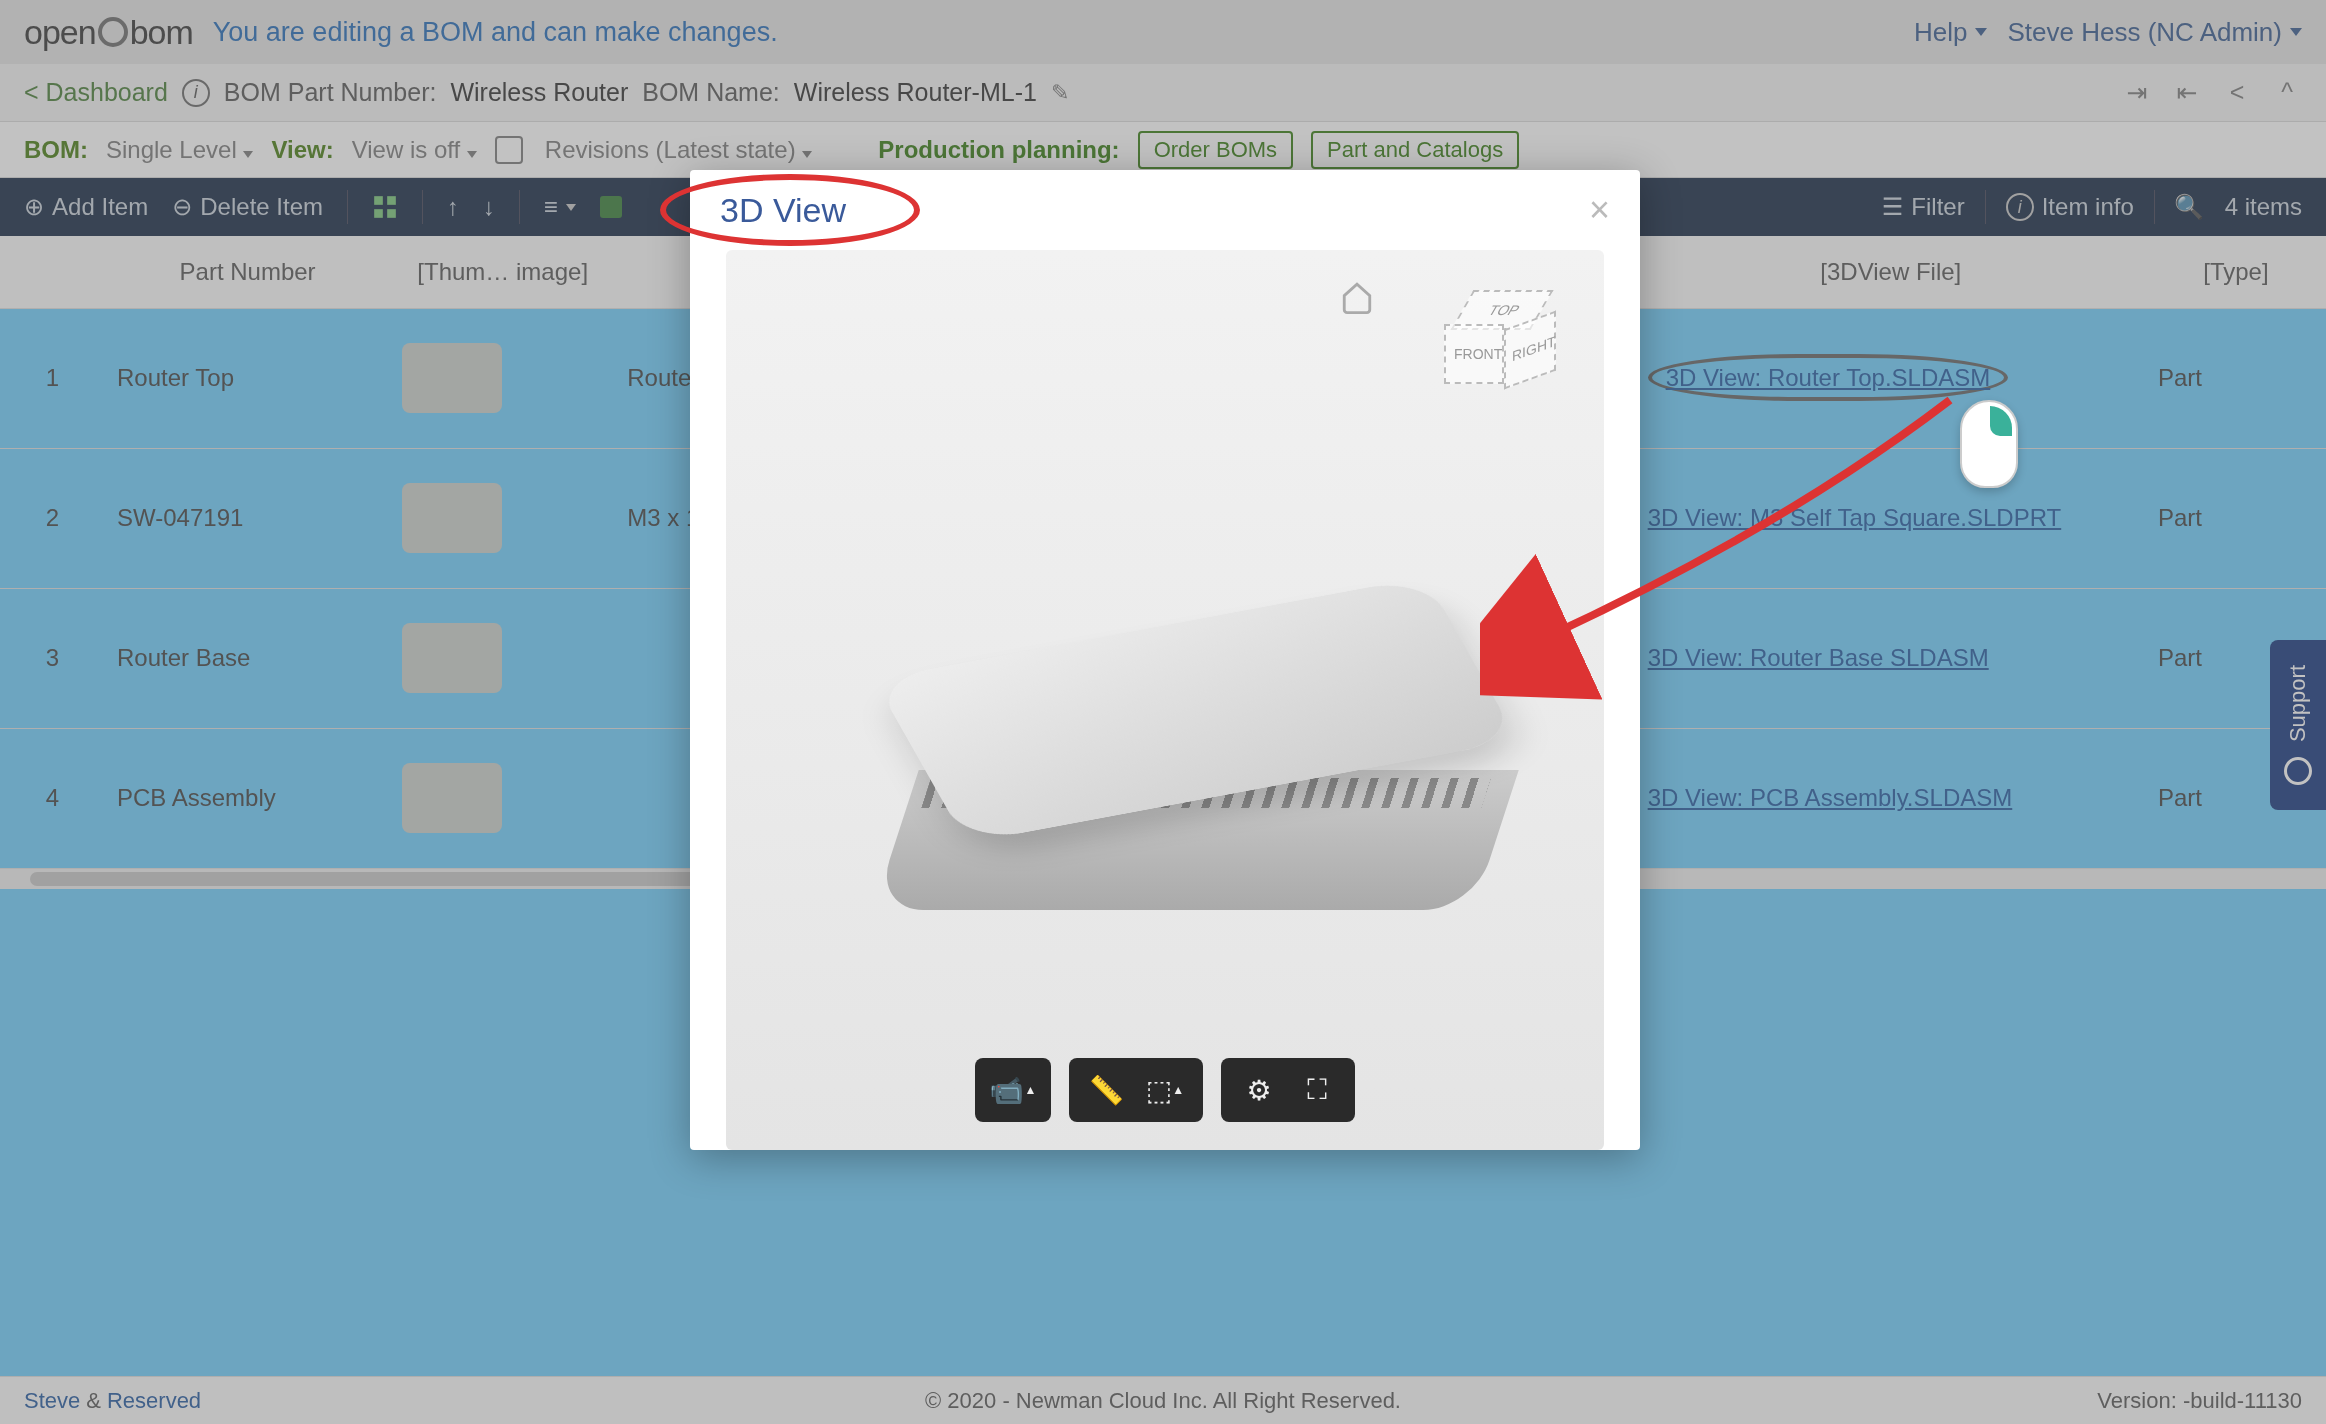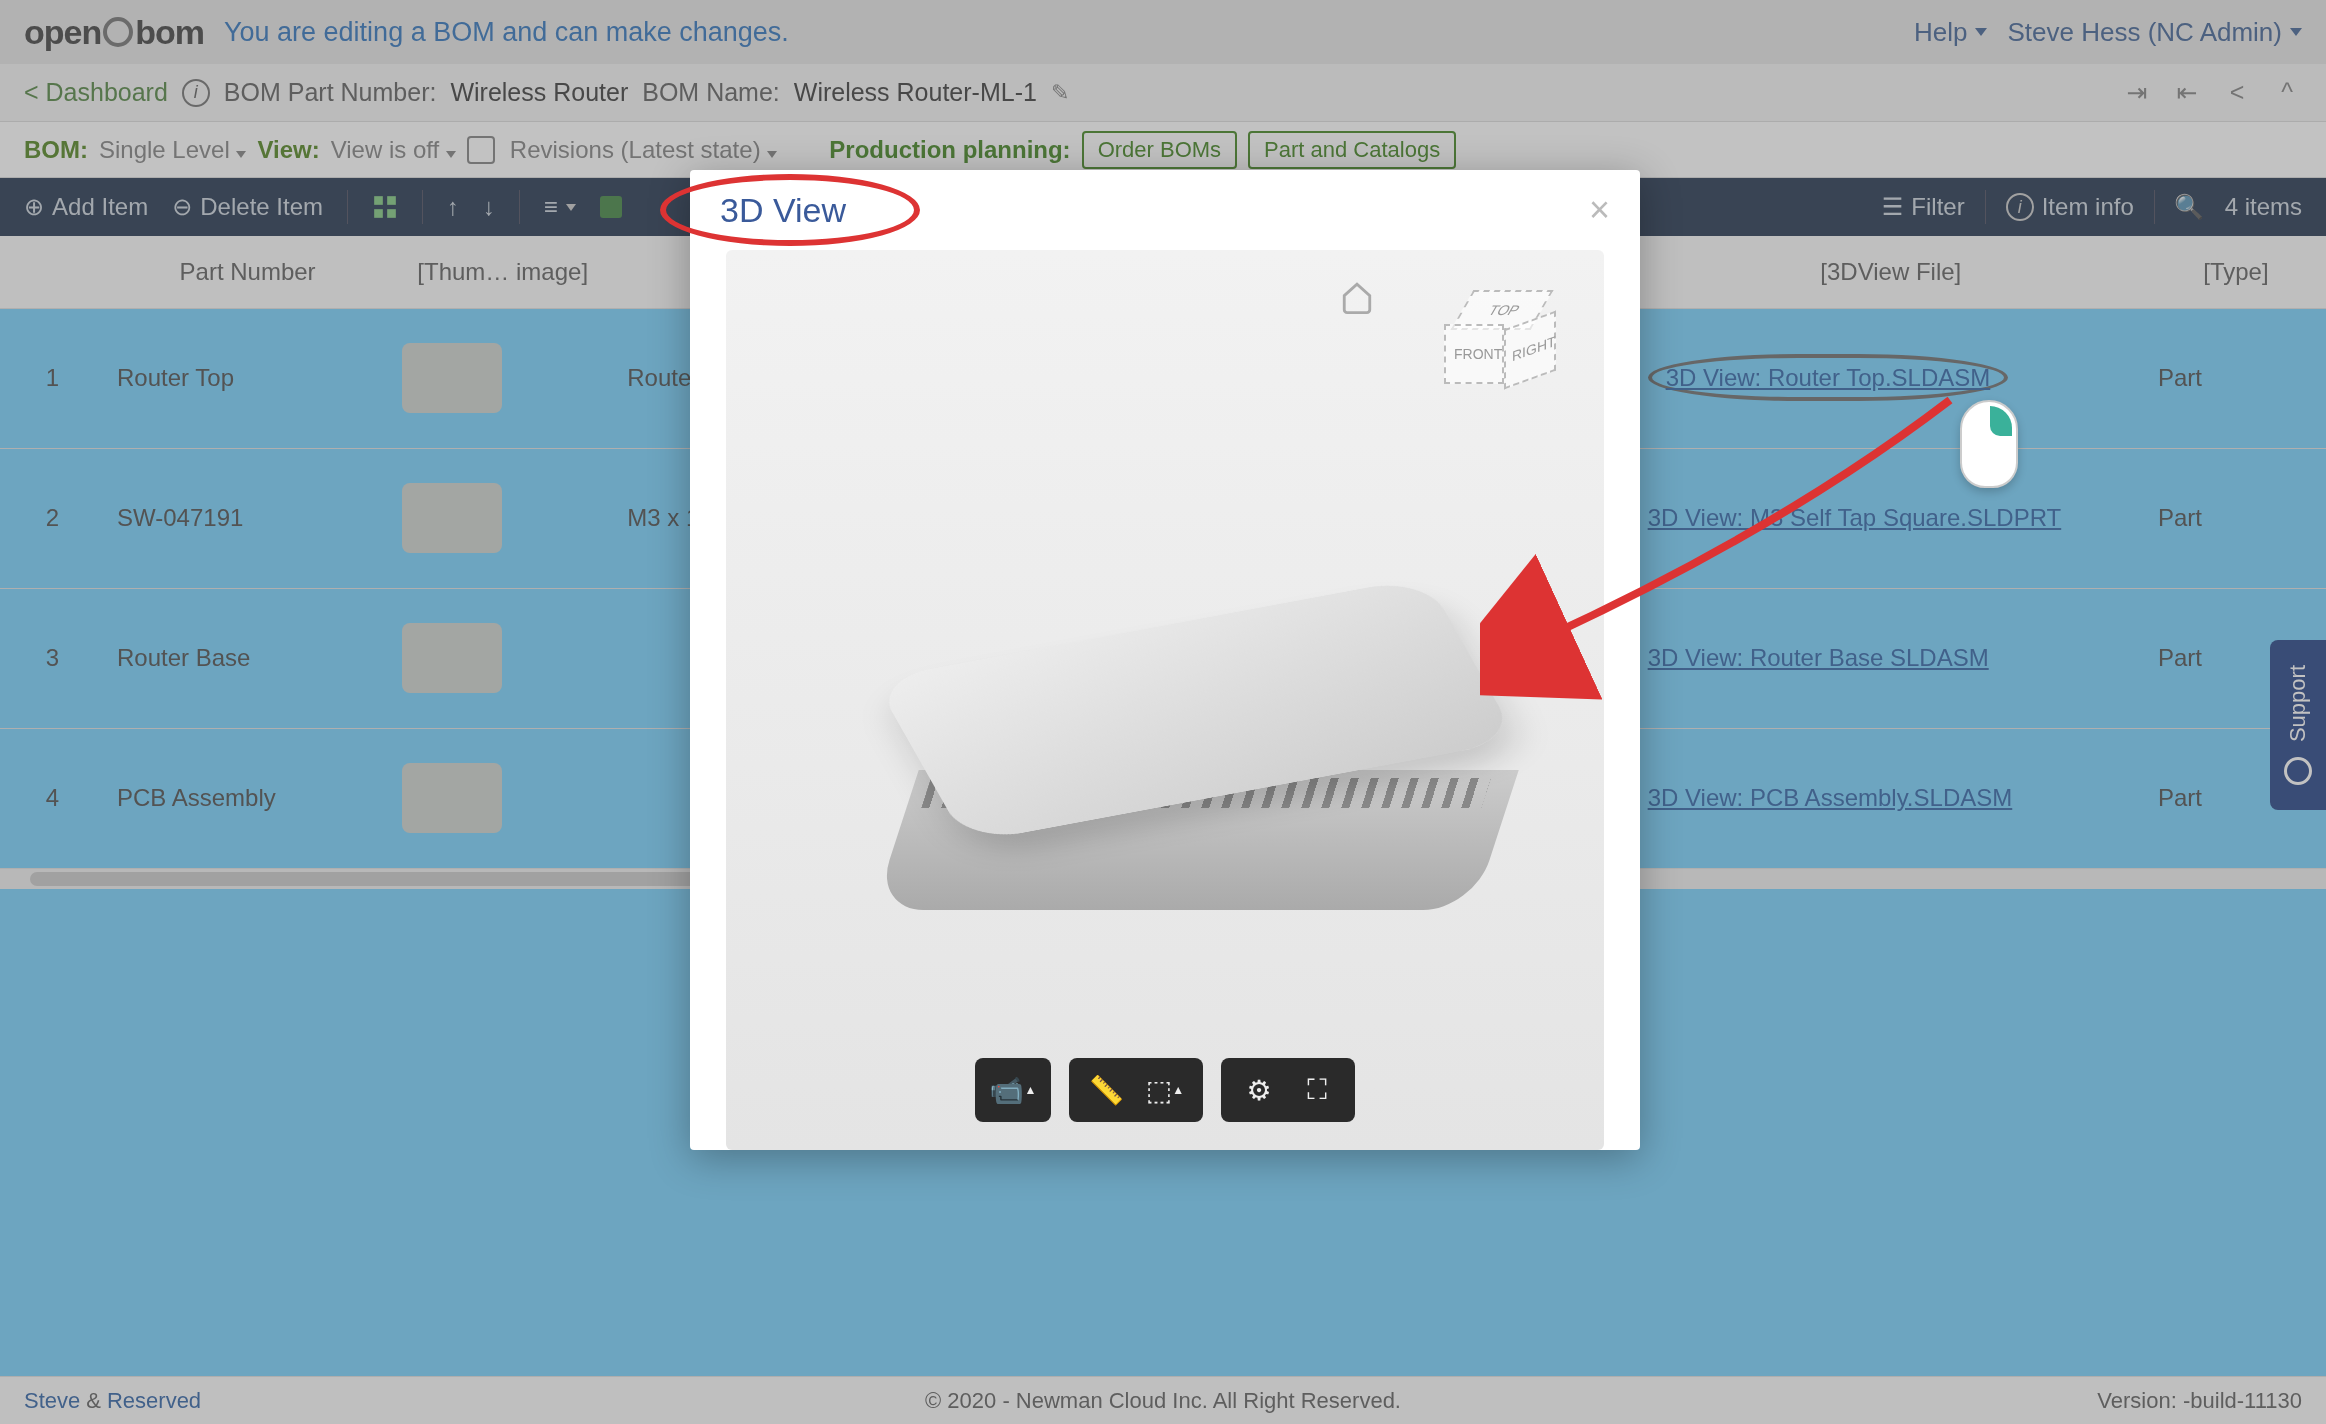--- a/index.html
+++ b/index.html
@@ -1,41 +1,41 @@
 <!DOCTYPE html>
 <html><head>
 <meta charset="utf-8">
 <style>
   * { box-sizing: border-box; margin: 0; padding: 0; }
   html, body { width: 2326px; height: 1424px; font-family: Arial, Helvetica, sans-serif; overflow: hidden; }
   body { position: relative; }
 
   
   .topbar { height: 64px; background: #e7e7e7; display:flex; align-items:center; padding:0 24px; font-size:26px; color:#555;}
-  .logo { font-weight:700; font-size:34px; letter-spacing:-1px; color:#5a4a4a; display:flex; align-items:center;text-align:center;}
+  .logo { font-weight:400; font-size:34px; letter-spacing:-1px; color:#5a4a4a; display:flex; align-items:center;text-align:center;}
   .logo-open { color:#4a4a4a;}
   .logo-gear { display:inline-block; width:30px; height:30px; border:4px solid #7a7a7a; border-radius:50%; position:relative; margin:0 2px;}
   .logo-bom { color:#4a4a4a;}
   .edit-msg { margin-left:20px; color:#3a7abf; font-size:27px;}
   .top-right { margin-left:auto; display:flex; align-items:center; gap:20px; color:#4a6a9a;}
   .top-right .help,.top-right .user{ display:flex; align-items:center; gap:8px; cursor:pointer;}
   .caret-down { display:inline-block; width:0; height:0; border-left:6px solid transparent;border-right:6px solid transparent;border-top:8px solid #4a6a9a;}
 
   
   .infobar { height:58px; background:#f4f4f4; display:flex; align-items:center; padding:0 24px; gap:14px; font-size:25px; color:#666; border-bottom:1px solid #ddd;}
   .back-dash { color:#5a8a4a; }
   .info-ic { width:28px;height:28px;border:2px solid #777;border-radius:50%;display:flex;align-items:center;justify-content:center;font-size:18px;font-style:italic;}
   .partnum-lbl{}
   .partnum-val{ color:#444;}
   .pencil { color:#888; font-size:22px; cursor:pointer;}
   .info-right{margin-left:auto;display:flex;gap:20px;color:#888;}
   .irico{width:30px;height:30px;display:flex;align-items:center;justify-content:center;}
 
   
-  .filterbar { height:56px; background:#fff; display:flex; align-items:center; padding:0 24px; gap:11px; font-size:24px; border-bottom:1px solid #ddd;}
+  .filterbar { height:56px; background:#fff; display:flex; align-items:center; padding:0 24px; gap:18px; font-size:24px; border-bottom:1px solid #ddd;}
   .green{color:#5a8a2a; font-weight:bold;}
   .grey{color:#888;}
   .caret-tiny{display:inline-block;width:0;height:0;border-left:5px solid transparent;border-right:5px solid transparent;border-top:7px solid;}
   .rev-icon{width:28px;height:28px;border:2px solid #888;border-radius:4px;margin-right:4px;}
   .prodplan{color:#4a8a2a;font-weight:bold;}
   .btn-outline-green{border:2px solid #4a8a2a;color:#4a8a2a;background:#fff;padding:4px 14px;border-radius:4px;font-size:22px;cursor:pointer;}
 
   
   .toolbar{height:58px;background:#2d3e56;display:flex;align-items:center;padding:0 24px;gap:24px;color:#d0d8e0;font-size:24px;}
   .tool-btn{display:flex;align-items:center;gap:8px;cursor:pointer;}

